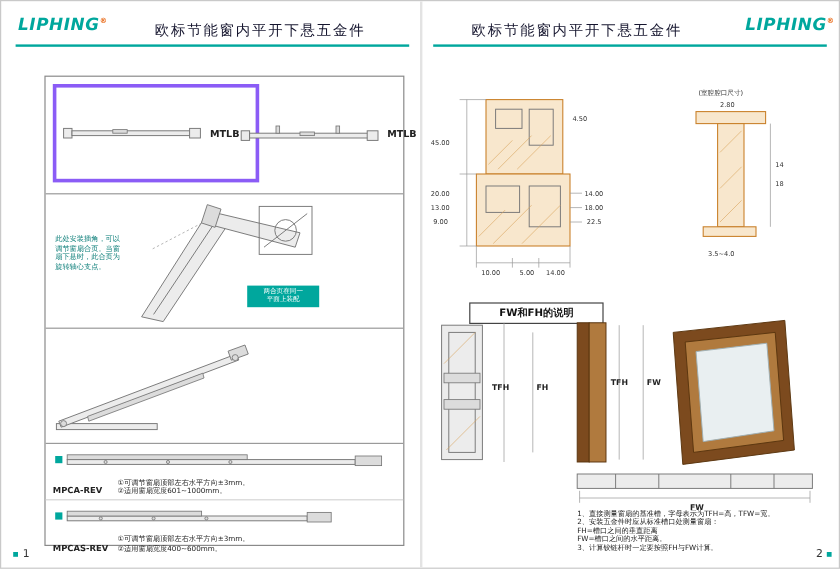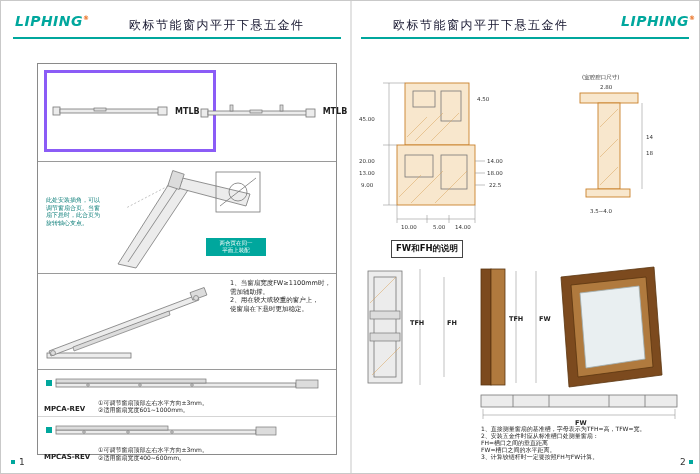--- a/index.html
+++ b/index.html
@@ -33,21 +33,21 @@
   .note-box{position:absolute;left:168px;top:76px;width:60px;background:var(--accent);color:#fff;font-size:5.5px;line-height:7px;text-align:center;padding:2px}
   .sec3{height:96px;display:flex;padding:5px}
   .arm-block{padding:3px 6px}
   .arm-block.first{border-bottom:1px solid #d5d5d5}
   .arm-caption{display:flex;align-items:flex-end}
   .arm-label{font-size:7px;font-weight:bold;color:#222;width:54px}
   .arm-text{font-size:6px;line-height:7.2px;color:#222}
 
   
   .sec-title-r{position:absolute;left:390px;top:54px;font-size:10.5px;font-weight:bold;color:var(--ink);letter-spacing:1px}
-  .fw-box{position:absolute;left:390px;top:239px;border:1px solid #444;padding:2px 4px;font-size:8.5px;font-weight:bold;color:#111;background:#fff}
+  .fw-box{position:absolute;left:390px;top:251px;border:1px solid #444;padding:2px 24px;font-size:8.5px;font-weight:bold;color:#111;background:#fff}
   .notes{position:absolute;left:480px;top:424px;width:214px;font-size:6px;line-height:7px;color:#222}
 
   
   svg text{font-family:"DejaVu Sans",sans-serif}
   .part{fill:#ececec;stroke:var(--line);stroke-width:.8}
   .part2{fill:#dcdcdc;stroke:var(--line);stroke-width:.7}
   .ln{stroke:var(--line);stroke-width:.8;fill:none}
   .dimln{stroke:#999;stroke-width:.6;fill:none}
   .dim{font-size:5.5px;fill:#333}
   .svg-label{font-size:6.5px;fill:#222;font-weight:bold}
@@ -119,24 +119,20 @@
 
     <div class="sec sec3">
       <svg width="180" height="84" viewBox="0 0 180 84">
         <rect class="part" x="4" y="74" width="84" height="5"></rect>
         <polygon class="part" points="6,72 154,16 156,21 8,77"></polygon>
         <polygon class="part2" points="30,68 126,32 127,36 31,72"></polygon>
         <rect class="part2" x="148" y="11" width="15" height="8" transform="rotate(-20 155 15)"></rect>
         <circle class="part2" cx="10" cy="74" r="2.5"></circle>
         <circle class="part2" cx="153" cy="19" r="2.5"></circle>
       </svg>
-      <div class="sec-text pre">1、当窗扇宽度FW≥1100mm时，
-需加辅助撑。
-2、用在较大或较重的窗户上，
-使窗扇在下悬时更加稳定。</div>
     </div>
 
     <div class="sec">
       <div class="arm-block first">
         <svg width="284" height="22" viewBox="0 0 284 22">
           <rect class="teal-dot" x="2" y="7" width="6" height="6"></rect>
           <rect class="part" x="12" y="10" width="240" height="4"></rect>
           <rect class="part2" x="12" y="6" width="150" height="4"></rect>
           <rect class="part2" x="252" y="7" width="22" height="8"></rect>
           <circle class="part2" cx="44" cy="12" r="1.3"></circle>

